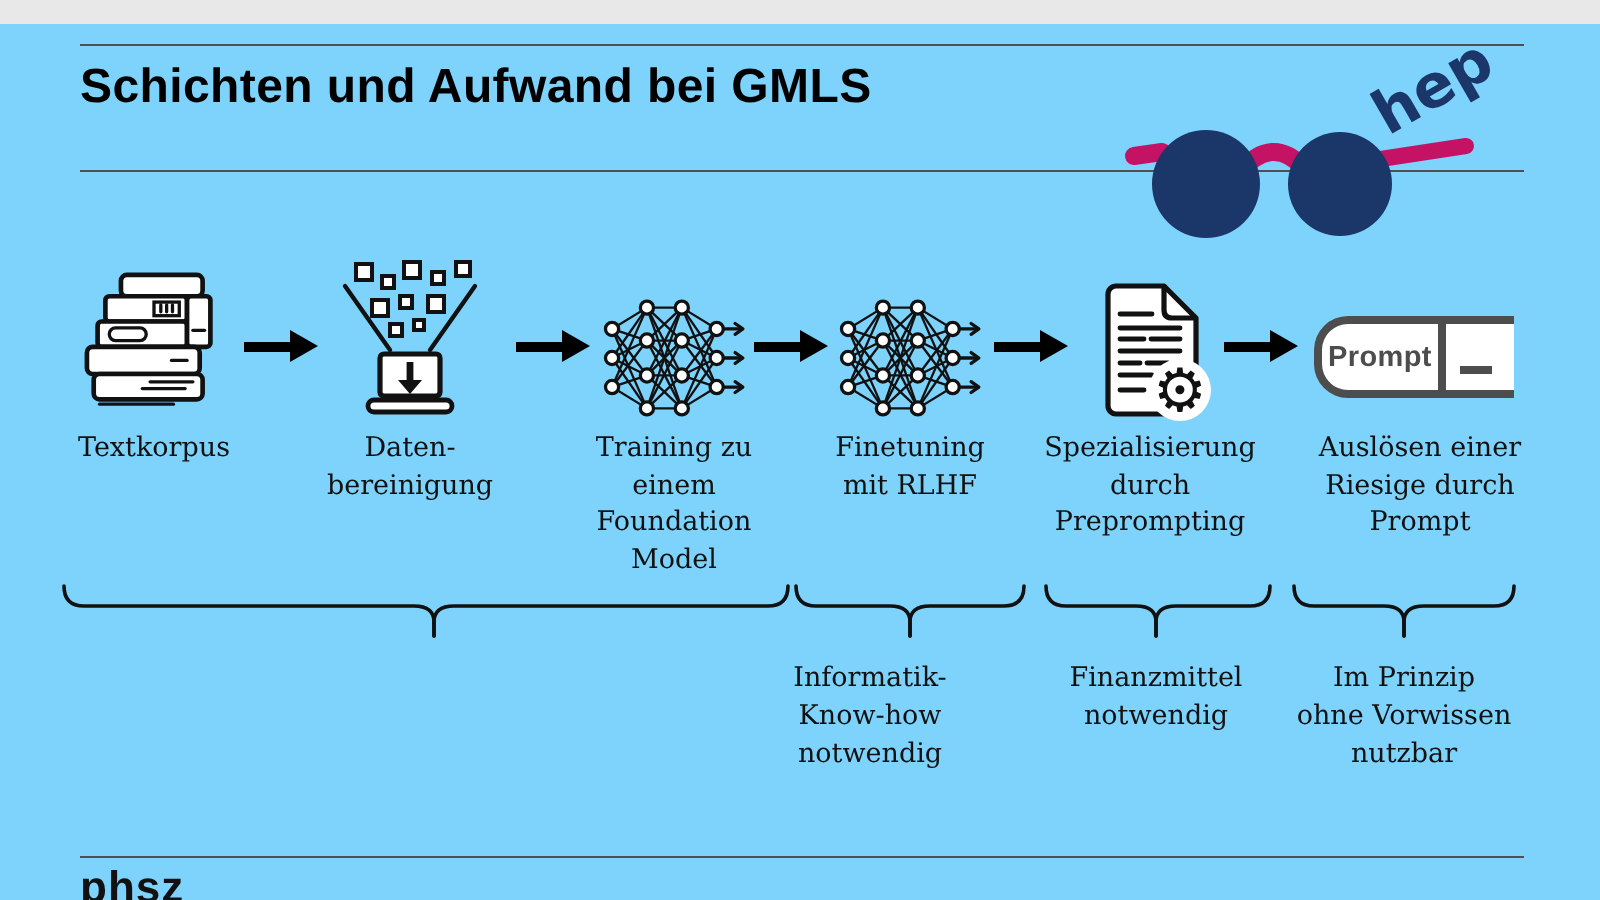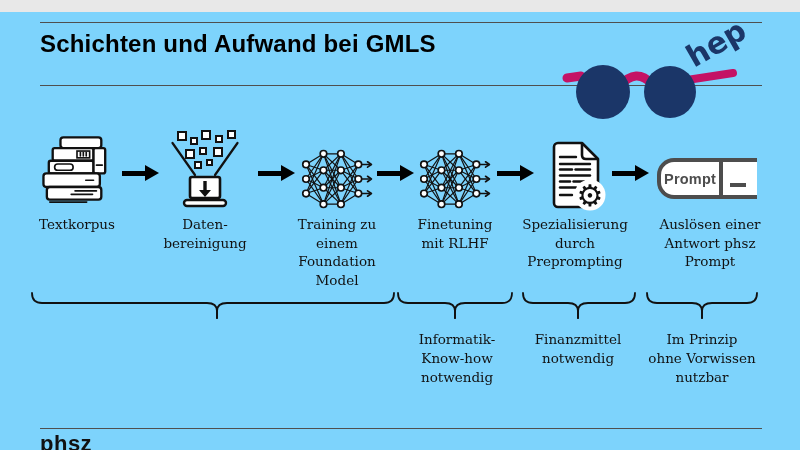--- a/index.html
+++ b/index.html
@@ -264,37 +264,37 @@
   <div class="stage-label" style="left:380px;">Finetuning
 mit RLHF</div>
   <div class="stage-label" style="left:262px;">Training zu
 einem
 Foundation
 Model</div>
   <div class="stage-label" style="left:500px;">Spezialisierung
 durch
 Preprompting</div>
   <div class="stage-label" style="left:635px;">Auslösen einer
-Antwort phsz
+Riesige durch
 Prompt</div>
 
   <svg class="braces-overlay" viewBox="0 0 800 450">
     <g fill="none" stroke="#111" stroke-width="1.8" stroke-linecap="round">
       <path d="M 32 281 Q 32 291 42 291 H 207 Q 217 291 217 299 V 306"></path>
       <path d="M 394 281 Q 394 291 384 291 H 227 Q 217 291 217 299 V 306"></path>
       <path d="M 398 281 Q 398 291 408 291 H 445 Q 455 291 455 299 V 306"></path>
       <path d="M 512 281 Q 512 291 502 291 H 465 Q 455 291 455 299 V 306"></path>
       <path d="M 523 281 Q 523 291 533 291 H 568 Q 578 291 578 299 V 306"></path>
       <path d="M 635 281 Q 635 291 625 291 H 588 Q 578 291 578 299 V 306"></path>
       <path d="M 647 281 Q 647 291 657 291 H 692 Q 702 291 702 299 V 306"></path>
       <path d="M 757 281 Q 757 291 747 291 H 712 Q 702 291 702 299 V 306"></path>
     </g>
   </svg>
 
-  <div class="annotation-label" style="left:387px;top:318px;width:140px;">Informatik-
+  <div class="annotation-label" style="left:365px;top:318px;width:140px;">Informatik-
 Know-how
 notwendig</div>
   <div class="annotation-label" style="left:508px;top:318px;width:140px;">Finanzmittel
 notwendig</div>
   <div class="annotation-label" style="left:627px;top:318px;width:150px;">Im Prinzip
 ohne Vorwissen
 nutzbar</div>
 
   <div class="footer-brand">phsz</div>
 

